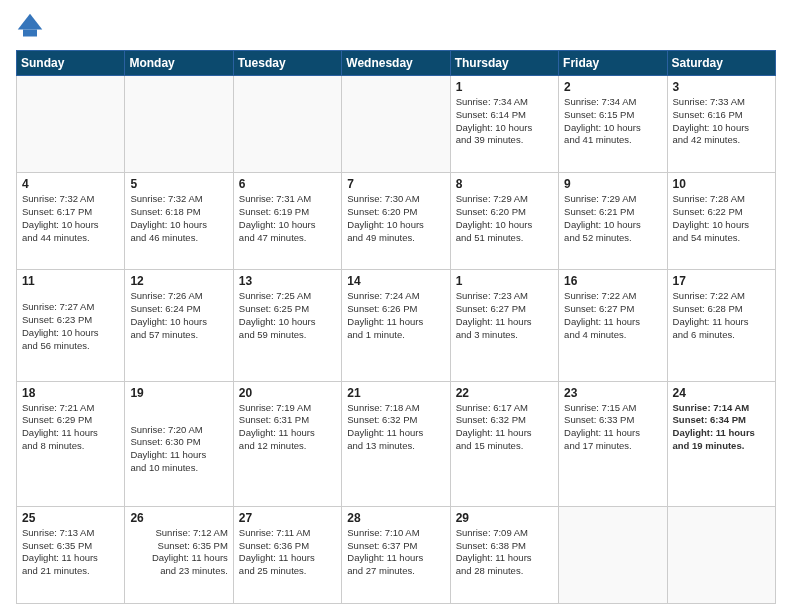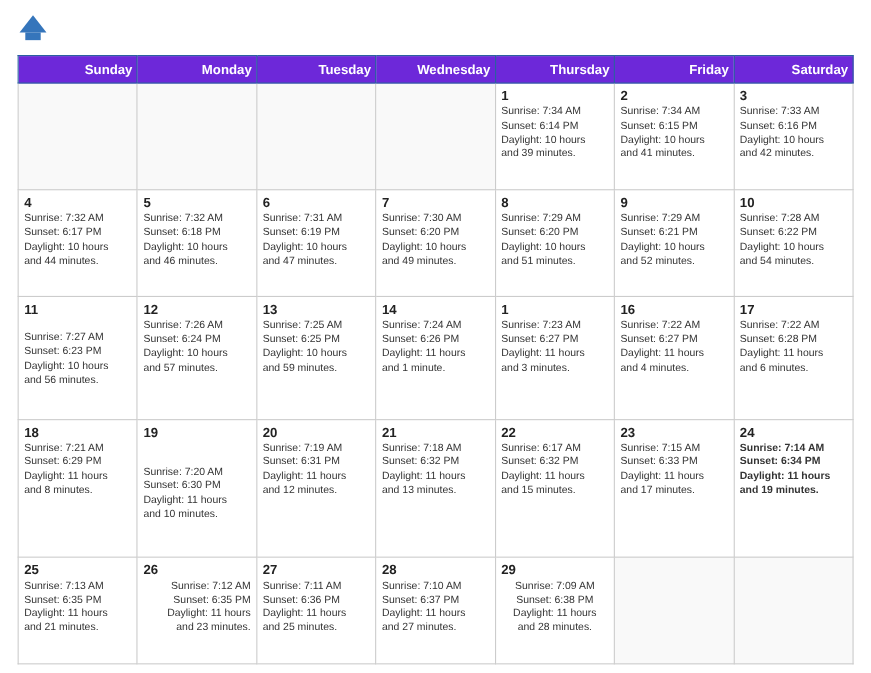--- a/index.html
+++ b/index.html
@@ -56,26 +56,26 @@
       color: #444;
     }
     .calendar {
       flex: 1;
       border: 1px solid #ccc;
       border-collapse: collapse;
       width: 100%;
       table-layout: fixed;
     }
     .calendar th {
-      background: #6d28d9;
+      background: #0c4a6e;
       color: #fff;
       font-size: 12px;
       font-weight: bold;
       padding: 5px 4px;
-      text-align: right;
+      text-align: left;
       border: 1px solid #2a60a0;
     }
     .calendar td {
       border: 1px solid #ccc;
       vertical-align: top;
       padding: 4px 5px;
       font-size: 10px;
       color: #333;
       width: calc(100% / 7);
       background: #fff;
@@ -334,21 +334,21 @@
           </td>
           <td>
             <span class="day-number">28</span>
             <div class="day-info" style="white-space: pre-line;">Sunrise: 7:10 AM
 Sunset: 6:37 PM
 Daylight: 11 hours
 and 27 minutes.</div>
           </td>
           <td>
             <span class="day-number">29</span>
-            <div class="day-info" style="white-space: pre-line; text-align: center;">Sunrise: 7:09 AM
+            <div class="day-info" style="white-space: pre-line;">Sunrise: 7:09 AM
 Sunset: 6:38 PM
 Daylight: 11 hours
 and 28 minutes.</div>
           </td>
           <td class="empty"></td>
           <td class="empty"></td>
         </tr>
       </tbody>
   </table>
 </div>

